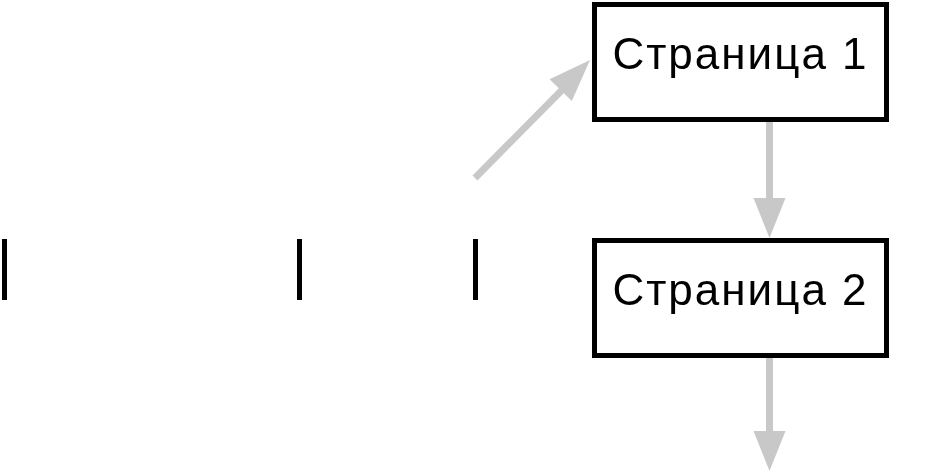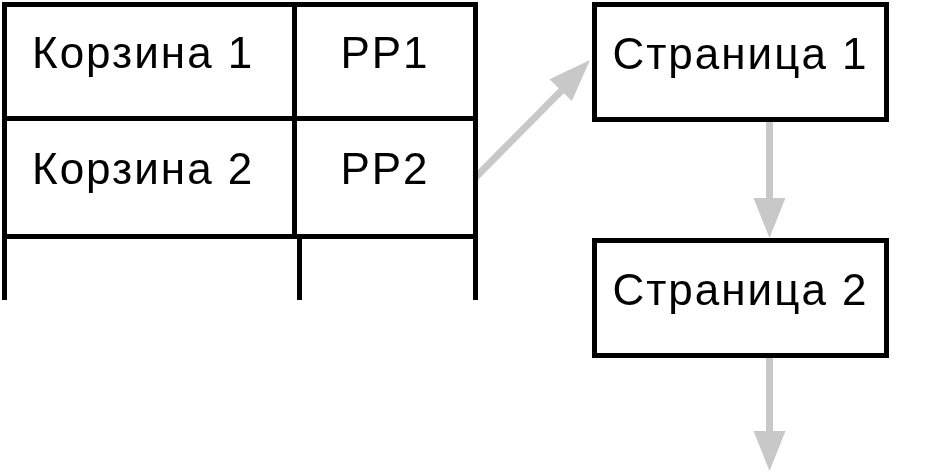--- a/index.html
+++ b/index.html
@@ -99,26 +99,20 @@
     <g>
       <line x1="769.5" y1="122" x2="769.5" y2="201" style="stroke:var(--arrow-color,#C8C8C8);stroke-width:7"></line>
       <polygon points="753.5,198 785.5,198 769.5,238" style="fill:var(--arrow-color,#C8C8C8)"></polygon>
     </g>
     <g>
       <line x1="769.5" y1="358" x2="769.5" y2="434" style="stroke:var(--arrow-color,#C8C8C8);stroke-width:7"></line>
       <polygon points="753.5,431 785.5,431 769.5,471" style="fill:var(--arrow-color,#C8C8C8)"></polygon>
     </g>
   </svg>
 
-  <div class="basket-table">
-    <div class="cell basket row1">Корзина 1</div>
-    <div class="cell pp row1">PP1</div>
-    <div class="cell basket">Корзина 2</div>
-    <div class="cell pp">PP2</div>
-  </div>
 
   <div class="stub stub-left"></div>
   <div class="stub stub-mid"></div>
   <div class="stub stub-right"></div>
 
   <div class="page-box page-1">
     <span>Страница 1</span>
   </div>
 
   <div class="page-box page-2">

